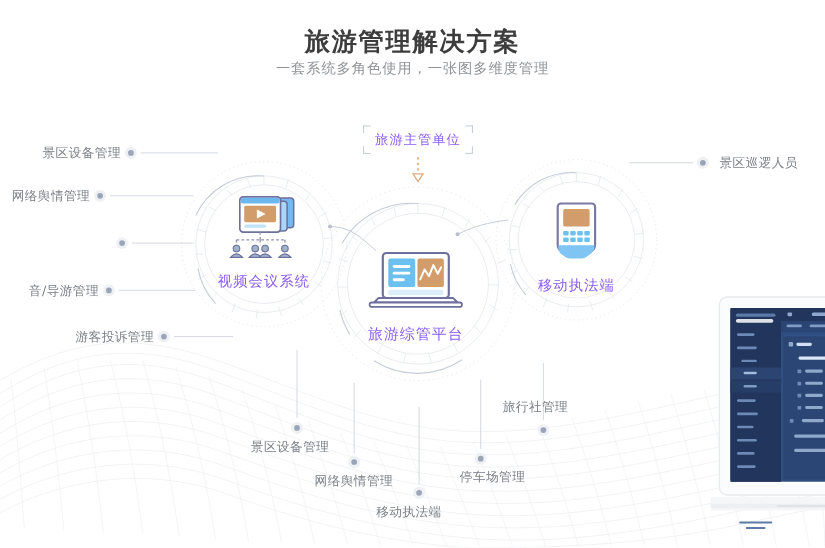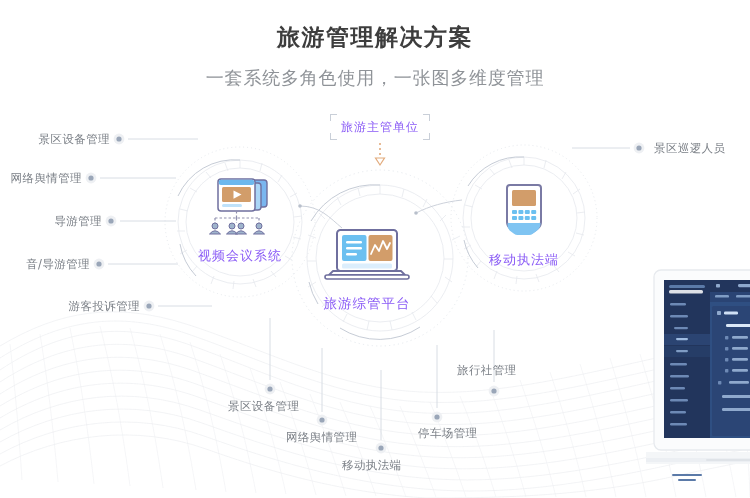--- a/index.html
+++ b/index.html
@@ -14,21 +14,21 @@
 
   
   .bg-mesh { position:absolute; left:0; top:300px; width:750px; height:198px; z-index:0; }
 
   
   .header { position:absolute; left:0; top:22px; width:750px; text-align:center; z-index:6; }
   .title {
     font-size:23px; font-weight:bold; color:#3d3d3d; letter-spacing:1.5px;font-family:Liberation Mono, monospace;
   }
   .subtitle {
-    margin-top:13px; font-size:18px; color:#8f9398; letter-spacing:.8px;
+    font-size:13px; color:#8f9398; letter-spacing:.8px;
   }
 
   
   .graph { position:absolute; left:0; top:0; width:750px; height:498px; z-index:2; }
 
   
   .lbl {
     position:absolute; z-index:5;
     font-size:11.5px; color:#7a7f86; white-space:nowrap;
     letter-spacing:.4px;
@@ -286,21 +286,21 @@
           <path d="M23.5 58 Q29 51.5 34.5 58 Z"></path>
         <circle cx="38" cy="50" r="3"></circle>
           <path d="M32.5 58 Q38 51.5 43.5 58 Z"></path>
         <circle cx="56" cy="50" r="3"></circle>
           <path d="M50.5 58 Q56 51.5 61.5 58 Z"></path>
       </g>
     </svg>
     <div class="node-cap">视频会议系统</div>
   </div>
 
-  <div class="node" style="left:311px; top:228px; width:112px;">
+  <div class="node" style="left:322px; top:228px; width:112px;">
     <svg width="92" height="58" viewBox="0 0 92 58">
       <rect x="16" y="2" width="60" height="41" rx="3.5" fill="#ffffff" stroke="#6f6f9e" stroke-width="2"></rect>
       <rect x="21" y="7" width="24.5" height="26" rx="2" fill="#6cc0f0"></rect>
       <rect x="25" y="13" width="16" height="2.6" rx="1.3" fill="#ffffff"></rect>
       <rect x="25" y="19" width="16" height="2.6" rx="1.3" fill="#ffffff"></rect>
       <rect x="25" y="25" width="11" height="2.6" rx="1.3" fill="#ffffff"></rect>
       <rect x="47.5" y="7" width="24" height="26" rx="2" fill="#d29d6a"></rect>
       <polyline points="50,26 54,17 58,23 62,13 66,21 69,15" fill="none" stroke="#ffffff" stroke-width="1.8" stroke-linejoin="round" stroke-linecap="round"></polyline>
       <rect x="21" y="35.5" width="50" height="5" rx="1.5" fill="#dceefc"></rect>
       <path d="M8 47 L84 47 L80 43 L12 43 Z" fill="#ffffff" stroke="#6f6f9e" stroke-width="1.8" stroke-linejoin="round"></path>
@@ -325,21 +325,20 @@
           <rect x="30.2" y="34" width="5" height="4" rx="1"></rect>
       </g>
       <path d="M6.6 41 h32.8 v1 a8 8 0 0 1 -3.2 6.4 l-4.4 3.3 a6 6 0 0 1 -3.6 1.2 h-11.6
                a6 6 0 0 1 -3.6 -1.2 l-4.4 -3.3 A8 8 0 0 1 6.6 42 z" fill="#7fc4f2"></path>
     </svg>
     <div class="node-cap">移动执法端</div>
   </div>
 
   <div class="lbl r" style="left:0; top:132px; width:110px;">景区设备管理</div>
   <div class="lbl r" style="left:0; top:171px; width:82px;">网络舆情管理</div>
-  <div class="lbl r" style="left:0; top:214px; width:102px;">导游管理</div>
   <div class="lbl r" style="left:0; top:257px; width:90px;">音/导游管理</div>
   <div class="lbl r" style="left:0; top:299px; width:140px;">游客投诉管理</div>
 
   <div class="lbl" style="left:654px; top:141px;">景区巡逻人员</div>
 
   <div class="lbl" style="left:228px; top:399px;">景区设备管理</div>
   <div class="lbl" style="left:286px; top:430px;">网络舆情管理</div>
   <div class="lbl" style="left:342px; top:458px;">移动执法端</div>
   <div class="lbl" style="left:418px; top:426px;">停车场管理</div>
   <div class="lbl" style="left:457px; top:363px;">旅行社管理</div>

